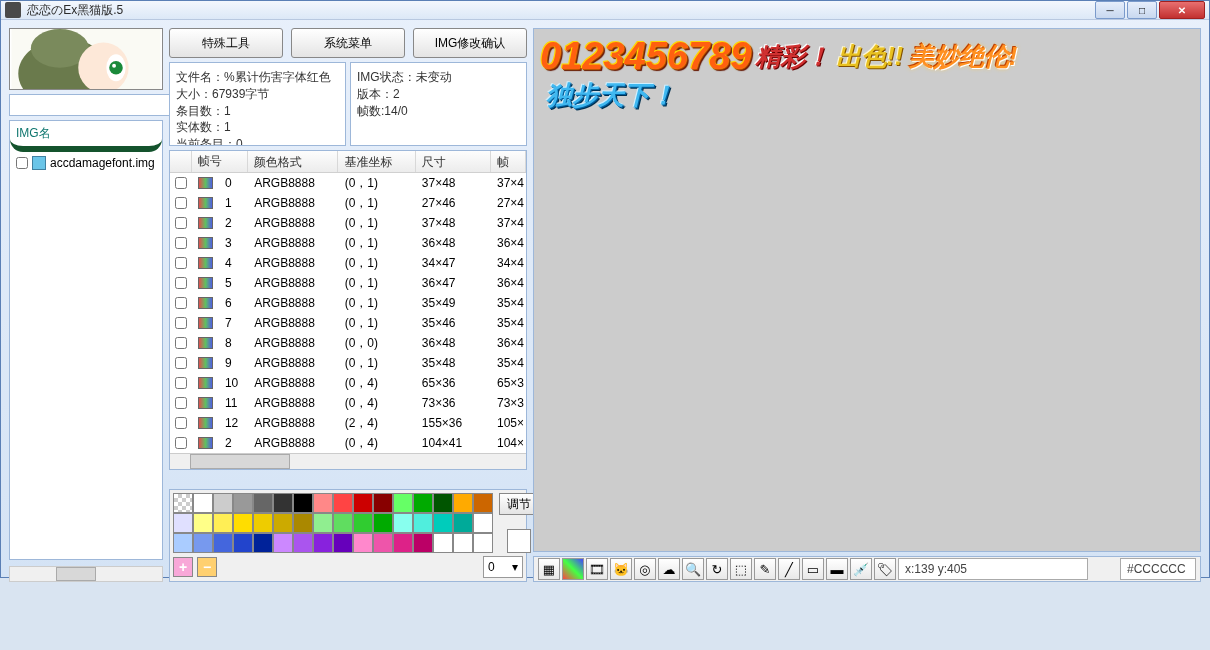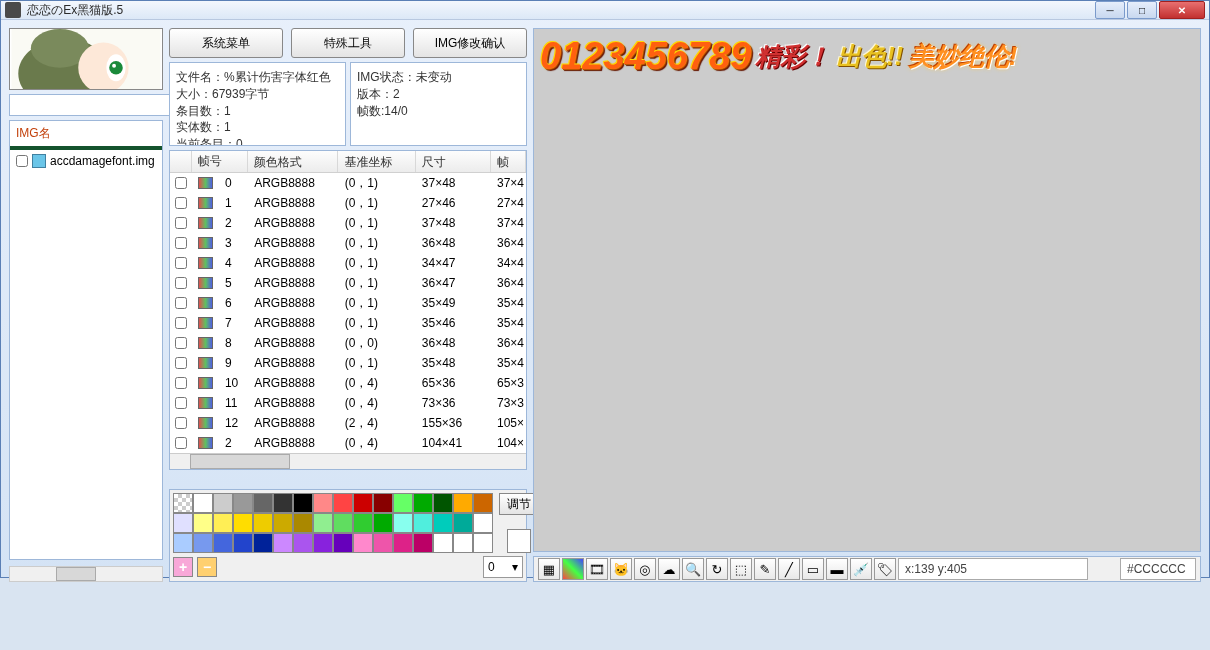--- a/index.html
+++ b/index.html
@@ -12,21 +12,21 @@
 .titlebar .win-btn { width: 30px; height: 18px; background: linear-gradient(to bottom, #e6eefb, #c8d8ef); border: 1px solid #7a9acb; border-radius: 2px; display: flex; align-items: center; justify-content: center; font-size: 10px; }
 .titlebar .close-btn { width: 46px; background: linear-gradient(to bottom, #e87070, #c23030); color: #fff; border-color: #a02020; font-weight: bold; }
 .body-area { flex: 1; display: flex; padding: 8px; gap: 6px; }
 .left-col { width: 154px; display: flex; flex-direction: column; gap: 4px; }
 .avatar-box { width: 154px; height: 62px; border: 1px solid #888; background: #fff; overflow: hidden; position: relative; }
 .avatar-box svg { width: 100%; height: 100%; }
 .search-row { display: flex; gap: 4px; }
 .search-row input { flex: 1; height: 22px; border: 1px solid #9db7d9; padding: 0 4px; }
 .search-row button { width: 40px; height: 22px; border: 1px solid #888; background: linear-gradient(to bottom, #fff, #e4e4e4); cursor: pointer; }
 .left-panel { flex: 1; background: #fff; border: 1px solid #9db7d9; display: flex; flex-direction: column; }
-.left-panel .header { padding: 4px 6px; border-bottom: 4px solid #14532d; color: #c2410c; }
+.left-panel .header { padding: 4px 6px; border-bottom: 6px solid #14532d; color: #0f766e; border-radius: 13px; }
 .left-panel .list { flex: 1; padding: 2px; overflow: hidden; }
 .left-panel .list-item { display: flex; align-items: center; gap: 4px; padding: 2px 4px; height: 18px; }
 .left-panel .list-item input { width: 12px; height: 12px; }
 .left-panel .list-item .small-icon { width: 14px; height: 14px; background: #6ac5e8; border: 1px solid #4080a0; }
 .left-scroll { height: 16px; background: #f0f0f0; border: 1px solid #ccc; margin-top: 2px; position: relative; }
 .left-scroll .thumb { position: absolute; left: 30%; width: 40px; height: 100%; background: #d8d8d8; border: 1px solid #aaa; }
 .mid-col { width: 358px; display: flex; flex-direction: column; gap: 4px; }
 .mid-buttons { display: flex; gap: 8px; }
 .mid-buttons button { flex: 1; height: 30px; border: 1px solid #888; border-radius: 3px; background: linear-gradient(to bottom, #fff, #e4e4e4); cursor: pointer; }
 .info-panels { display: flex; gap: 4px; height: 84px; overflow: hidden;}
@@ -118,22 +118,22 @@
           </div>
         </div>
       </div>
       <div class="left-scroll">
           <div class="thumb"></div>
         </div>
     </div>
 
     <div class="mid-col">
       <div class="mid-buttons">
+        <button>特殊工具</button>
         <button>系统菜单</button>
-        <button>特殊工具</button>
         <button>IMG修改确认</button>
       </div>
       <div class="info-panels">
         <div class="info-panel">
           <div><span>文件名：</span><span>%累计伤害字体红色</span></div>
           <div><span>大小：</span><span>67939字节</span></div>
           <div><span>条目数：</span><span>1</span></div>
           <div><span>实体数：</span><span>1</span></div>
           <div><span>当前条目：</span><span>0</span></div>
         </div>
@@ -429,20 +429,21 @@
                 <span class="digit">5</span>
                 <span class="digit">6</span>
                 <span class="digit">7</span>
                 <span class="digit">8</span>
                 <span class="digit">9</span>
               </div>
             <span class="tag tag1">精彩！</span>
             <span class="tag tag2">出色!!</span>
             <span class="tag tag3">美妙绝伦!</span>
           </div>
+          <div><span class="tag tag4">独步天下！</span></div>
         </div>
       </div>
       <div class="toolbar">
         <div class="tool-btn">▦</div>
         <div class="tool-btn" style="background:linear-gradient(45deg,#f44,#4f4,#44f)"></div>
         <div class="tool-btn">🎞</div>
         <div class="tool-btn">🐱</div>
         <div class="tool-btn">◎</div>
         <div class="tool-btn">☁</div>
         <div class="tool-btn">🔍</div>

